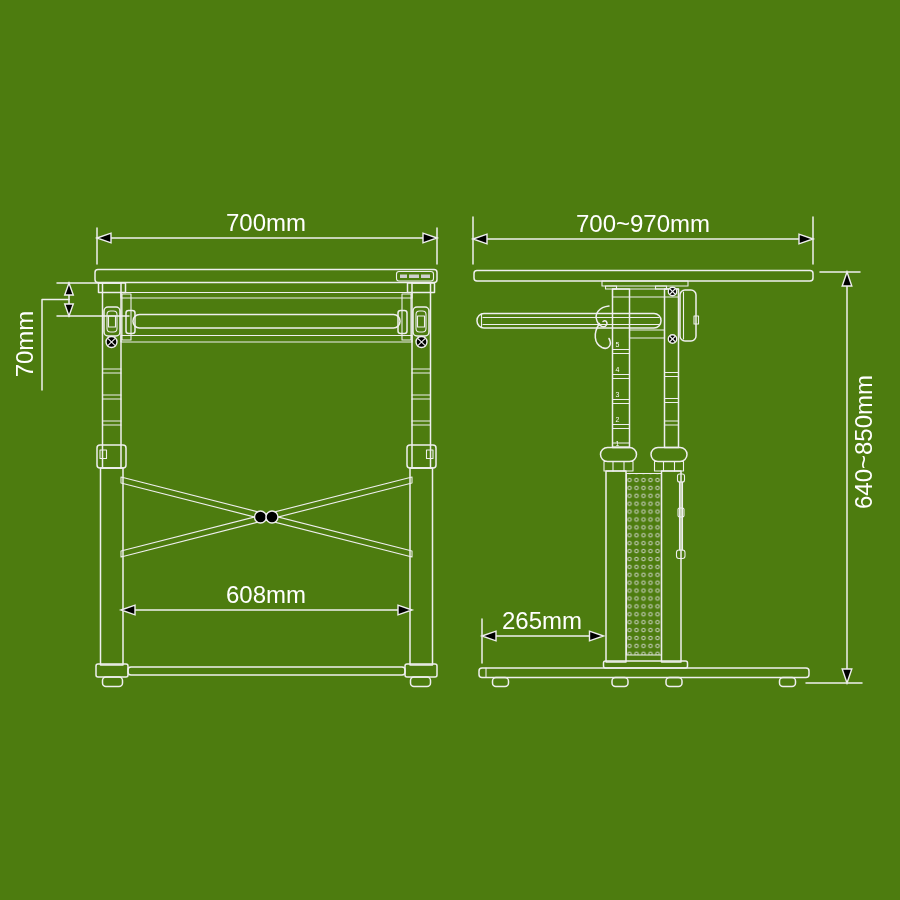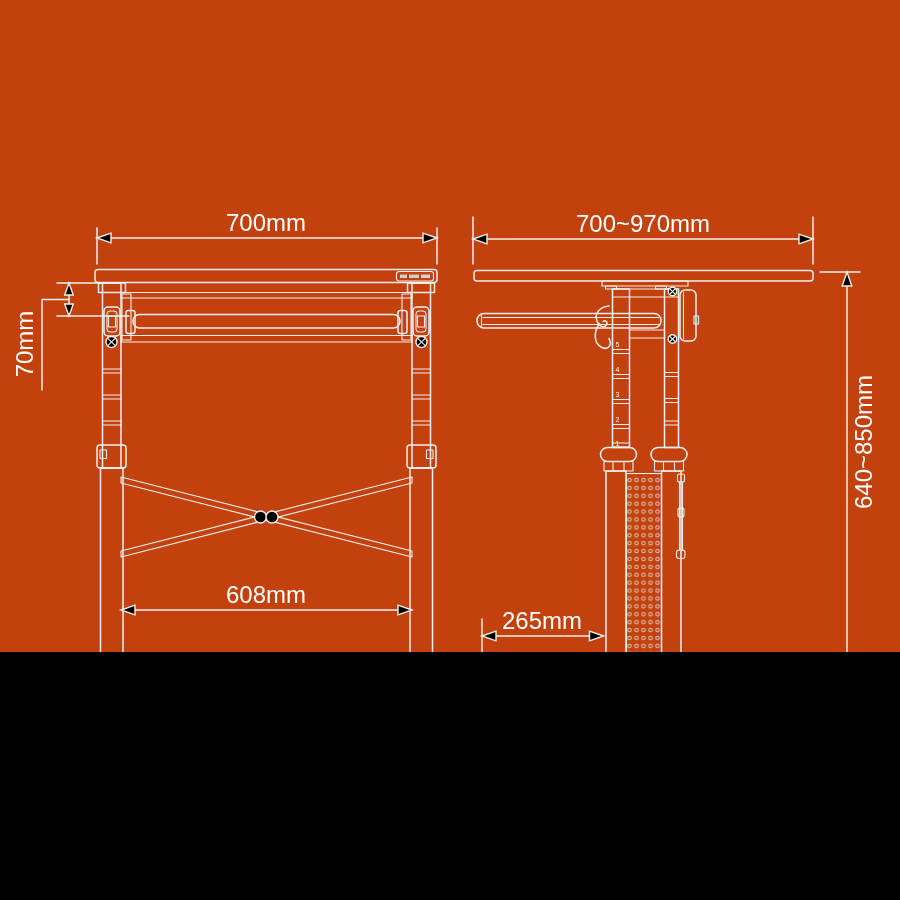--- a/index.html
+++ b/index.html
@@ -1,16 +1,16 @@
 <!DOCTYPE html>
 <html><head>
 <meta charset="utf-8">
 <style>
   html,body{margin:0;padding:0;background:#000;}
-  .stage{width:900px;height:652px;background:#c2410c;overflow:hidden;text-align:center;}
+  .stage{width:900px;height:900px;background:#4d7c0f;overflow:hidden;text-align:center;}
   svg{display:block;}
   .ln{fill:none;stroke:#efefef;stroke-width:1.5;stroke-linejoin:round;stroke-linecap:round;}
   .thin{stroke-width:1.1;}
   .ah{fill:#000;stroke:#efefef;stroke-width:1.4;stroke-linejoin:miter;}
   .mask{fill:#000;stroke:#efefef;stroke-width:1.4;}
   .dim{font-family:"Liberation Sans",sans-serif;font-size:24px;fill:#fff;}
   .num{font-family:"Liberation Sans",sans-serif;font-size:7px;fill:#fff;}
   .badge-mark{fill:#cfcfcf;}
 </style>
 </head>

